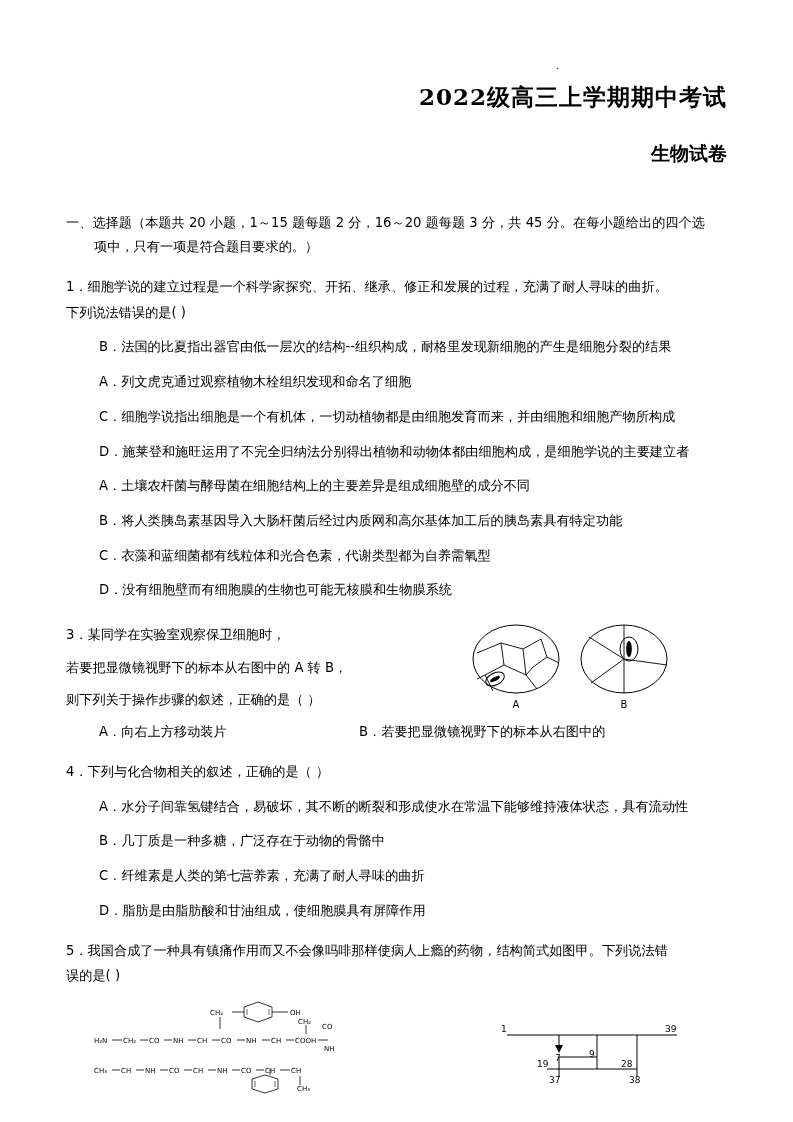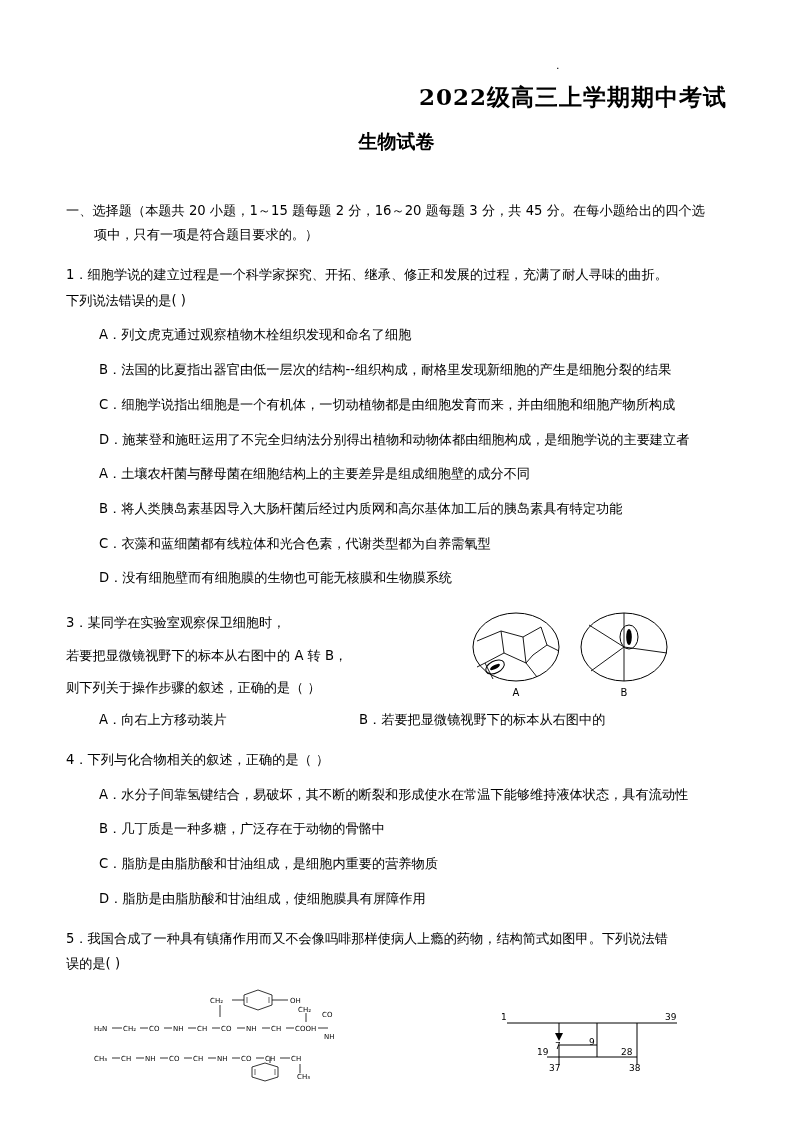--- a/index.html
+++ b/index.html
@@ -32,24 +32,24 @@
   }
   .title {
     text-align: right;
     font-size: 23px;
     font-weight: bold;
     letter-spacing: 1px;
     margin-top: 34px;
     font-family: "DejaVu Serif", "Liberation Serif", serif;
   }
   .subtitle {
-    text-align: center;
+    text-align: right;
     font-size: 19px;
     font-weight: bold;
-    margin-top: 16px;
+    margin-top: 28px;
     font-family: "DejaVu Serif", "Liberation Serif", serif;
   }
   .section-head {
     font-size: 13.2px;
     line-height: 1.85;
     margin-top: 44px;
     text-align: justify;
   }
   .section-head .indent2 {
     display: block;
@@ -132,22 +132,22 @@
 
   <div class="section-head">
     <span>一、选择题（本题共 20 小题，1～15 题每题 2 分，16～20 题每题 3 分，共 45 分。在每小题给出的四个选</span>
     <span class="indent2">项中，只有一项是符合题目要求的。）</span>
   </div>
 
   <div class="q">
     <span class="q-stem">1．细胞学说的建立过程是一个科学家探究、开拓、继承、修正和发展的过程，充满了耐人寻味的曲折。</span>
     <span class="q-stem">下列说法错误的是(        )</span>
   </div>
+  <div class="opt">B．法国的比夏指出器官由低一层次的结构--组织构成，耐格里发现新细胞的产生是细胞分裂的结果</div>
   <div class="opt">A．列文虎克通过观察植物木栓组织发现和命名了细胞</div>
-  <div class="opt">B．法国的比夏指出器官由低一层次的结构--组织构成，耐格里发现新细胞的产生是细胞分裂的结果</div>
   <div class="opt">C．细胞学说指出细胞是一个有机体，一切动植物都是由细胞发育而来，并由细胞和细胞产物所构成</div>
   <div class="opt">D．施莱登和施旺运用了不完全归纳法分别得出植物和动物体都由细胞构成，是细胞学说的主要建立者</div>
 
   <div class="opt">A．土壤农杆菌与酵母菌在细胞结构上的主要差异是组成细胞壁的成分不同</div>
   <div class="opt">B．将人类胰岛素基因导入大肠杆菌后经过内质网和高尔基体加工后的胰岛素具有特定功能</div>
   <div class="opt">C．衣藻和蓝细菌都有线粒体和光合色素，代谢类型都为自养需氧型</div>
   <div class="opt">D．没有细胞壁而有细胞膜的生物也可能无核膜和生物膜系统</div>
 
   <div class="q3-wrap">
     <div class="q3-text">
@@ -188,21 +188,21 @@
   <div class="opt-row">
     <div class="cell-l">A．向右上方移动装片</div>
     <div class="cell-r">B．若要把显微镜视野下的标本从右图中的</div>
   </div>
 
   <div class="q">
     <span class="q-stem">4．下列与化合物相关的叙述，正确的是（       ）</span>
   </div>
   <div class="opt">A．水分子间靠氢键结合，易破坏，其不断的断裂和形成使水在常温下能够维持液体状态，具有流动性</div>
   <div class="opt">B．几丁质是一种多糖，广泛存在于动物的骨骼中</div>
-  <div class="opt">C．脂肪是由脂肪酸和甘油组成，是细胞内重要的营养物质</div>
+  <div class="opt">C．纤维素是人类的第七营养素，充满了耐人寻味的曲折</div>
   <div class="opt">D．脂肪是由脂肪酸和甘油组成，使细胞膜具有屏障作用</div>
 
   <div class="q">
     <span class="q-stem">5．我国合成了一种具有镇痛作用而又不会像吗啡那样使病人上瘾的药物，结构简式如图甲。下列说法错</span>
     <span class="q-stem">误的是(        )</span>
   </div>
 
   <div class="chem-wrap">
     <div class="chem-left">
       <svg width="260" height="100" viewBox="0 0 260 100">

